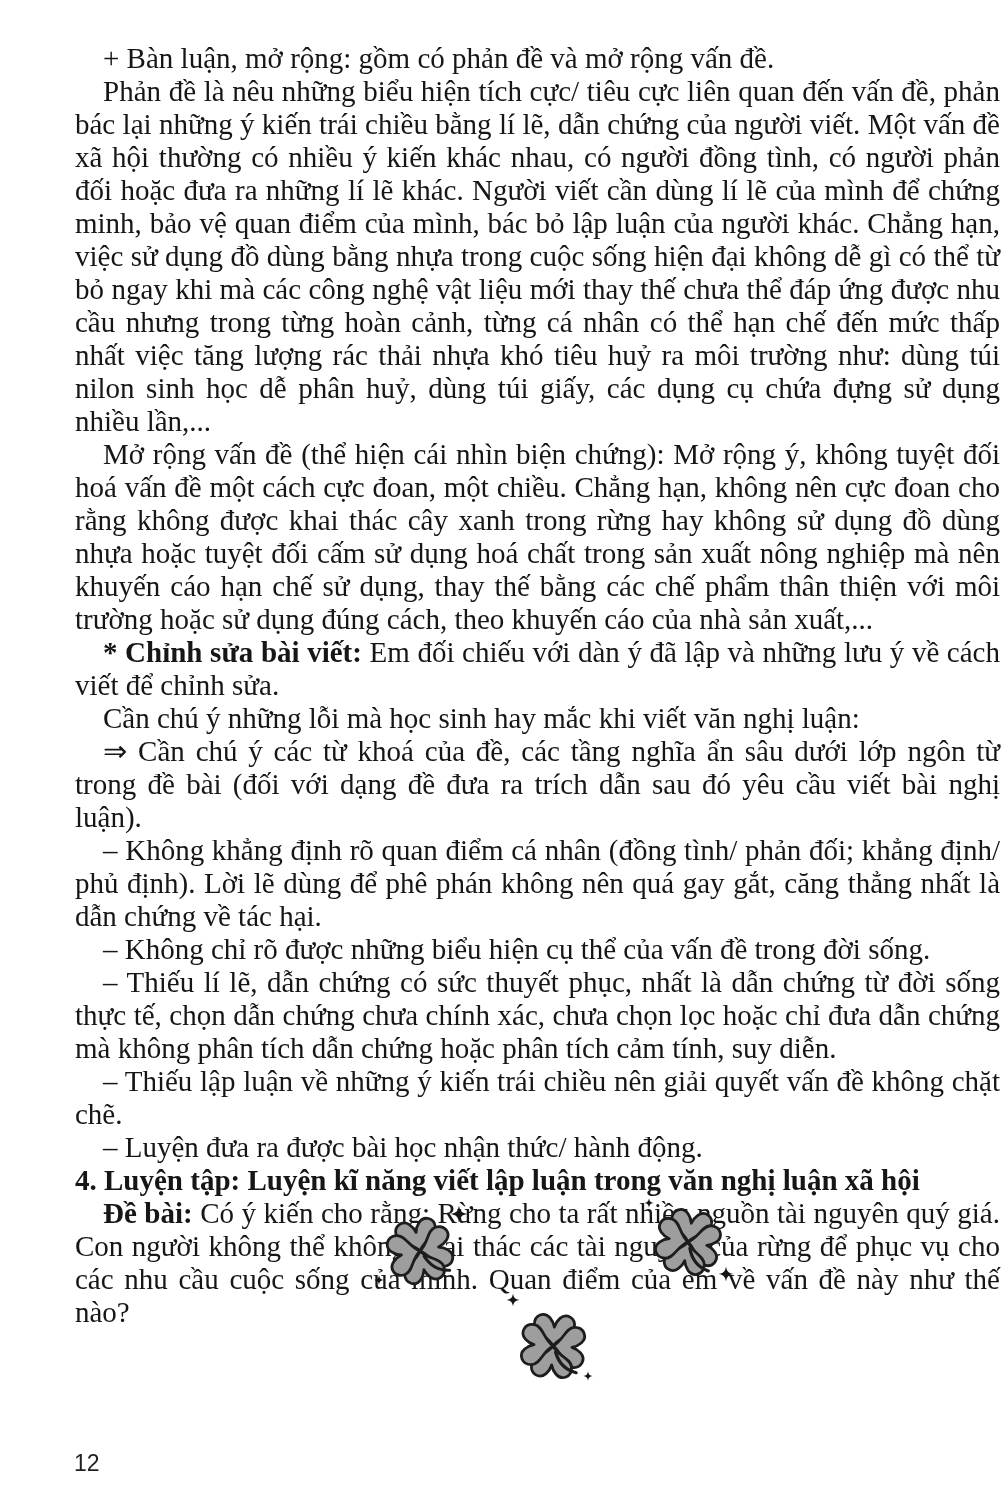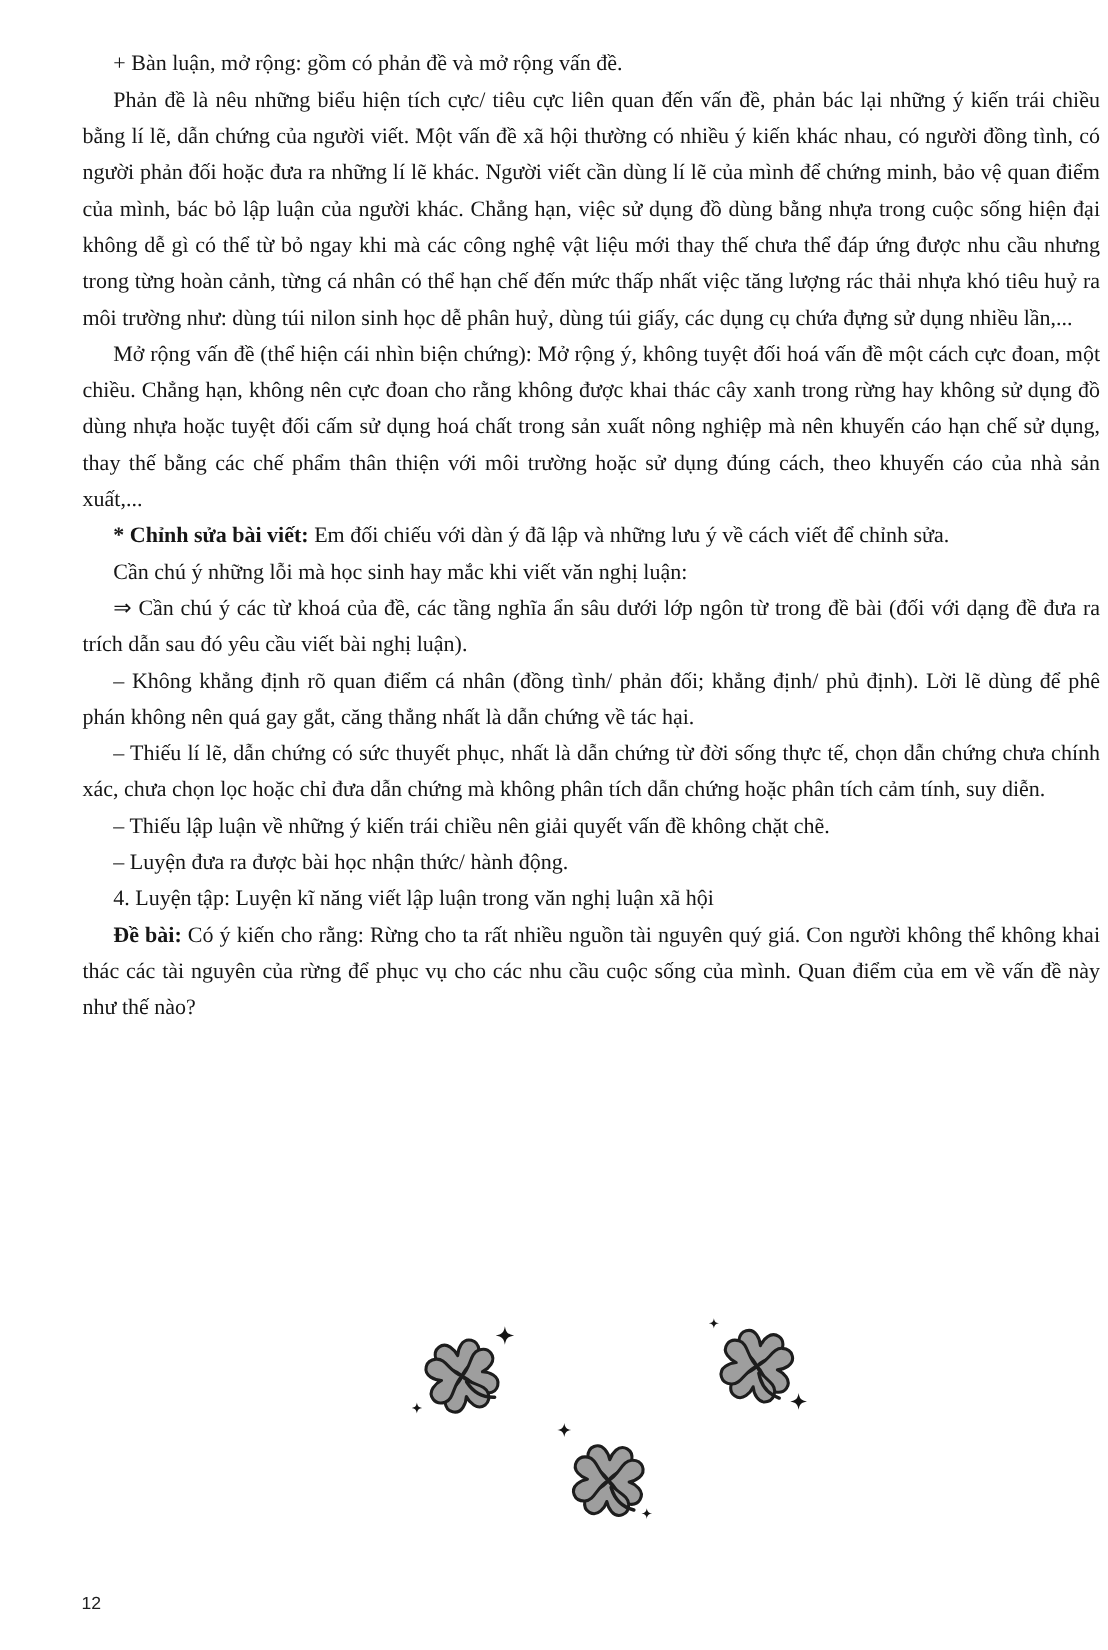--- a/index.html
+++ b/index.html
@@ -13,63 +13,63 @@
     position: relative;
     overflow: hidden;
     color: #161616;
   }
   .text-block {
     position: absolute;
     left: 75px;
     top: 42px;
     width: 925px;
     font-family: "Liberation Serif", serif;
-    font-size: 20px;
+    font-size: 29px;
     line-height: 33px;
     text-align: justify;
   }
   .para {
     margin: 0;
     text-indent: 28px;
   }
   .para.no-indent {
     text-indent: 0;
   }
   .heading {
-    font-weight: normal;
-    margin-left: 28px;
+    font-weight: bold;
   }
   .lead-bi {
     font-weight: bold;
   }
   .page-number {
     position: absolute;
     left: 74px;
     top: 1450px;
     font-family: "Liberation Sans", sans-serif;
-    font-size: 16px;
+    font-size: 23px;
     color: #1f1f1f;
   }
   .clover {
     position: absolute;
   }
 </style>
 </head>
 <body>
 
 <div class="page">
 
   <div class="text-block">
     <p class="para">+ Bàn luận, mở rộng: gồm có phản đề và mở rộng vấn đề.</p>
     <p class="para">Phản đề là nêu những biểu hiện tích cực/ tiêu cực liên quan đến vấn đề, phản bác lại những ý kiến trái chiều bằng lí lẽ, dẫn chứng của người viết. Một vấn đề xã hội thường có nhiều ý kiến khác nhau, có người đồng tình, có người phản đối hoặc đưa ra những lí lẽ khác. Người viết cần dùng lí lẽ của mình để chứng minh, bảo vệ quan điểm của mình, bác bỏ lập luận của người khác. Chẳng hạn, việc sử dụng đồ dùng bằng nhựa trong cuộc sống hiện đại không dễ gì có thể từ bỏ ngay khi mà các công nghệ vật liệu mới thay thế chưa thể đáp ứng được nhu cầu nhưng trong từng hoàn cảnh, từng cá nhân có thể hạn chế đến mức thấp nhất việc tăng lượng rác thải nhựa khó tiêu huỷ ra môi trường như: dùng túi nilon sinh học dễ phân huỷ, dùng túi giấy, các dụng cụ chứa đựng sử dụng nhiều lần,...</p>
     <p class="para">Mở rộng vấn đề (thể hiện cái nhìn biện chứng): Mở rộng ý, không tuyệt đối hoá vấn đề một cách cực đoan, một chiều. Chẳng hạn, không nên cực đoan cho rằng không được khai thác cây xanh trong rừng hay không sử dụng đồ dùng nhựa hoặc tuyệt đối cấm sử dụng hoá chất trong sản xuất nông nghiệp mà nên khuyến cáo hạn chế sử dụng, thay thế bằng các chế phẩm thân thiện với môi trường hoặc sử dụng đúng cách, theo khuyến cáo của nhà sản xuất,...</p>
     <p class="para"><span class="lead-bi">* Chỉnh sửa bài viết:</span><span> Em đối chiếu với dàn ý đã lập và những lưu ý về cách viết để chỉnh sửa.</span></p>
     <p class="para">Cần chú ý những lỗi mà học sinh hay mắc khi viết văn nghị luận:</p>
     <p class="para">⇒ Cần chú ý các từ khoá của đề, các tầng nghĩa ẩn sâu dưới lớp ngôn từ trong đề bài (đối với dạng đề đưa ra trích dẫn sau đó yêu cầu viết bài nghị luận).</p>
     <p class="para">– Không khẳng định rõ quan điểm cá nhân (đồng tình/ phản đối; khẳng định/ phủ định). Lời lẽ dùng để phê phán không nên quá gay gắt, căng thẳng nhất là dẫn chứng về tác hại.</p>
+    <p class="para">– Không chỉ rõ được những biểu hiện cụ thể của vấn đề trong đời sống.</p>
     <p class="para">– Thiếu lí lẽ, dẫn chứng có sức thuyết phục, nhất là dẫn chứng từ đời sống thực tế, chọn dẫn chứng chưa chính xác, chưa chọn lọc hoặc chỉ đưa dẫn chứng mà không phân tích dẫn chứng hoặc phân tích cảm tính, suy diễn.</p>
     <p class="para">– Thiếu lập luận về những ý kiến trái chiều nên giải quyết vấn đề không chặt chẽ.</p>
     <p class="para">– Luyện đưa ra được bài học nhận thức/ hành động.</p>
     <p class="para no-indent heading">4. Luyện tập: Luyện kĩ năng viết lập luận trong văn nghị luận xã hội</p>
     <p class="para"><span class="lead-bi">Đề bài:</span><span> Có ý kiến cho rằng: Rừng cho ta rất nhiều nguồn tài nguyên quý giá. Con người không thể không khai thác các tài nguyên của rừng để phục vụ cho các nhu cầu cuộc sống của mình. Quan điểm của em về vấn đề này như thế nào?</span></p>
   </div>
 
   <svg width="0" height="0" style="position:absolute">
     <defs>
       <path id="leaf" d="M50,46 C44,36 31,35 30,26 C29,16 39,12 45,18 C47,20 49,23 50,27 C51,23 53,20 55,18 C61,12 71,16 70,26 C69,35 56,36 50,46 Z"></path>

